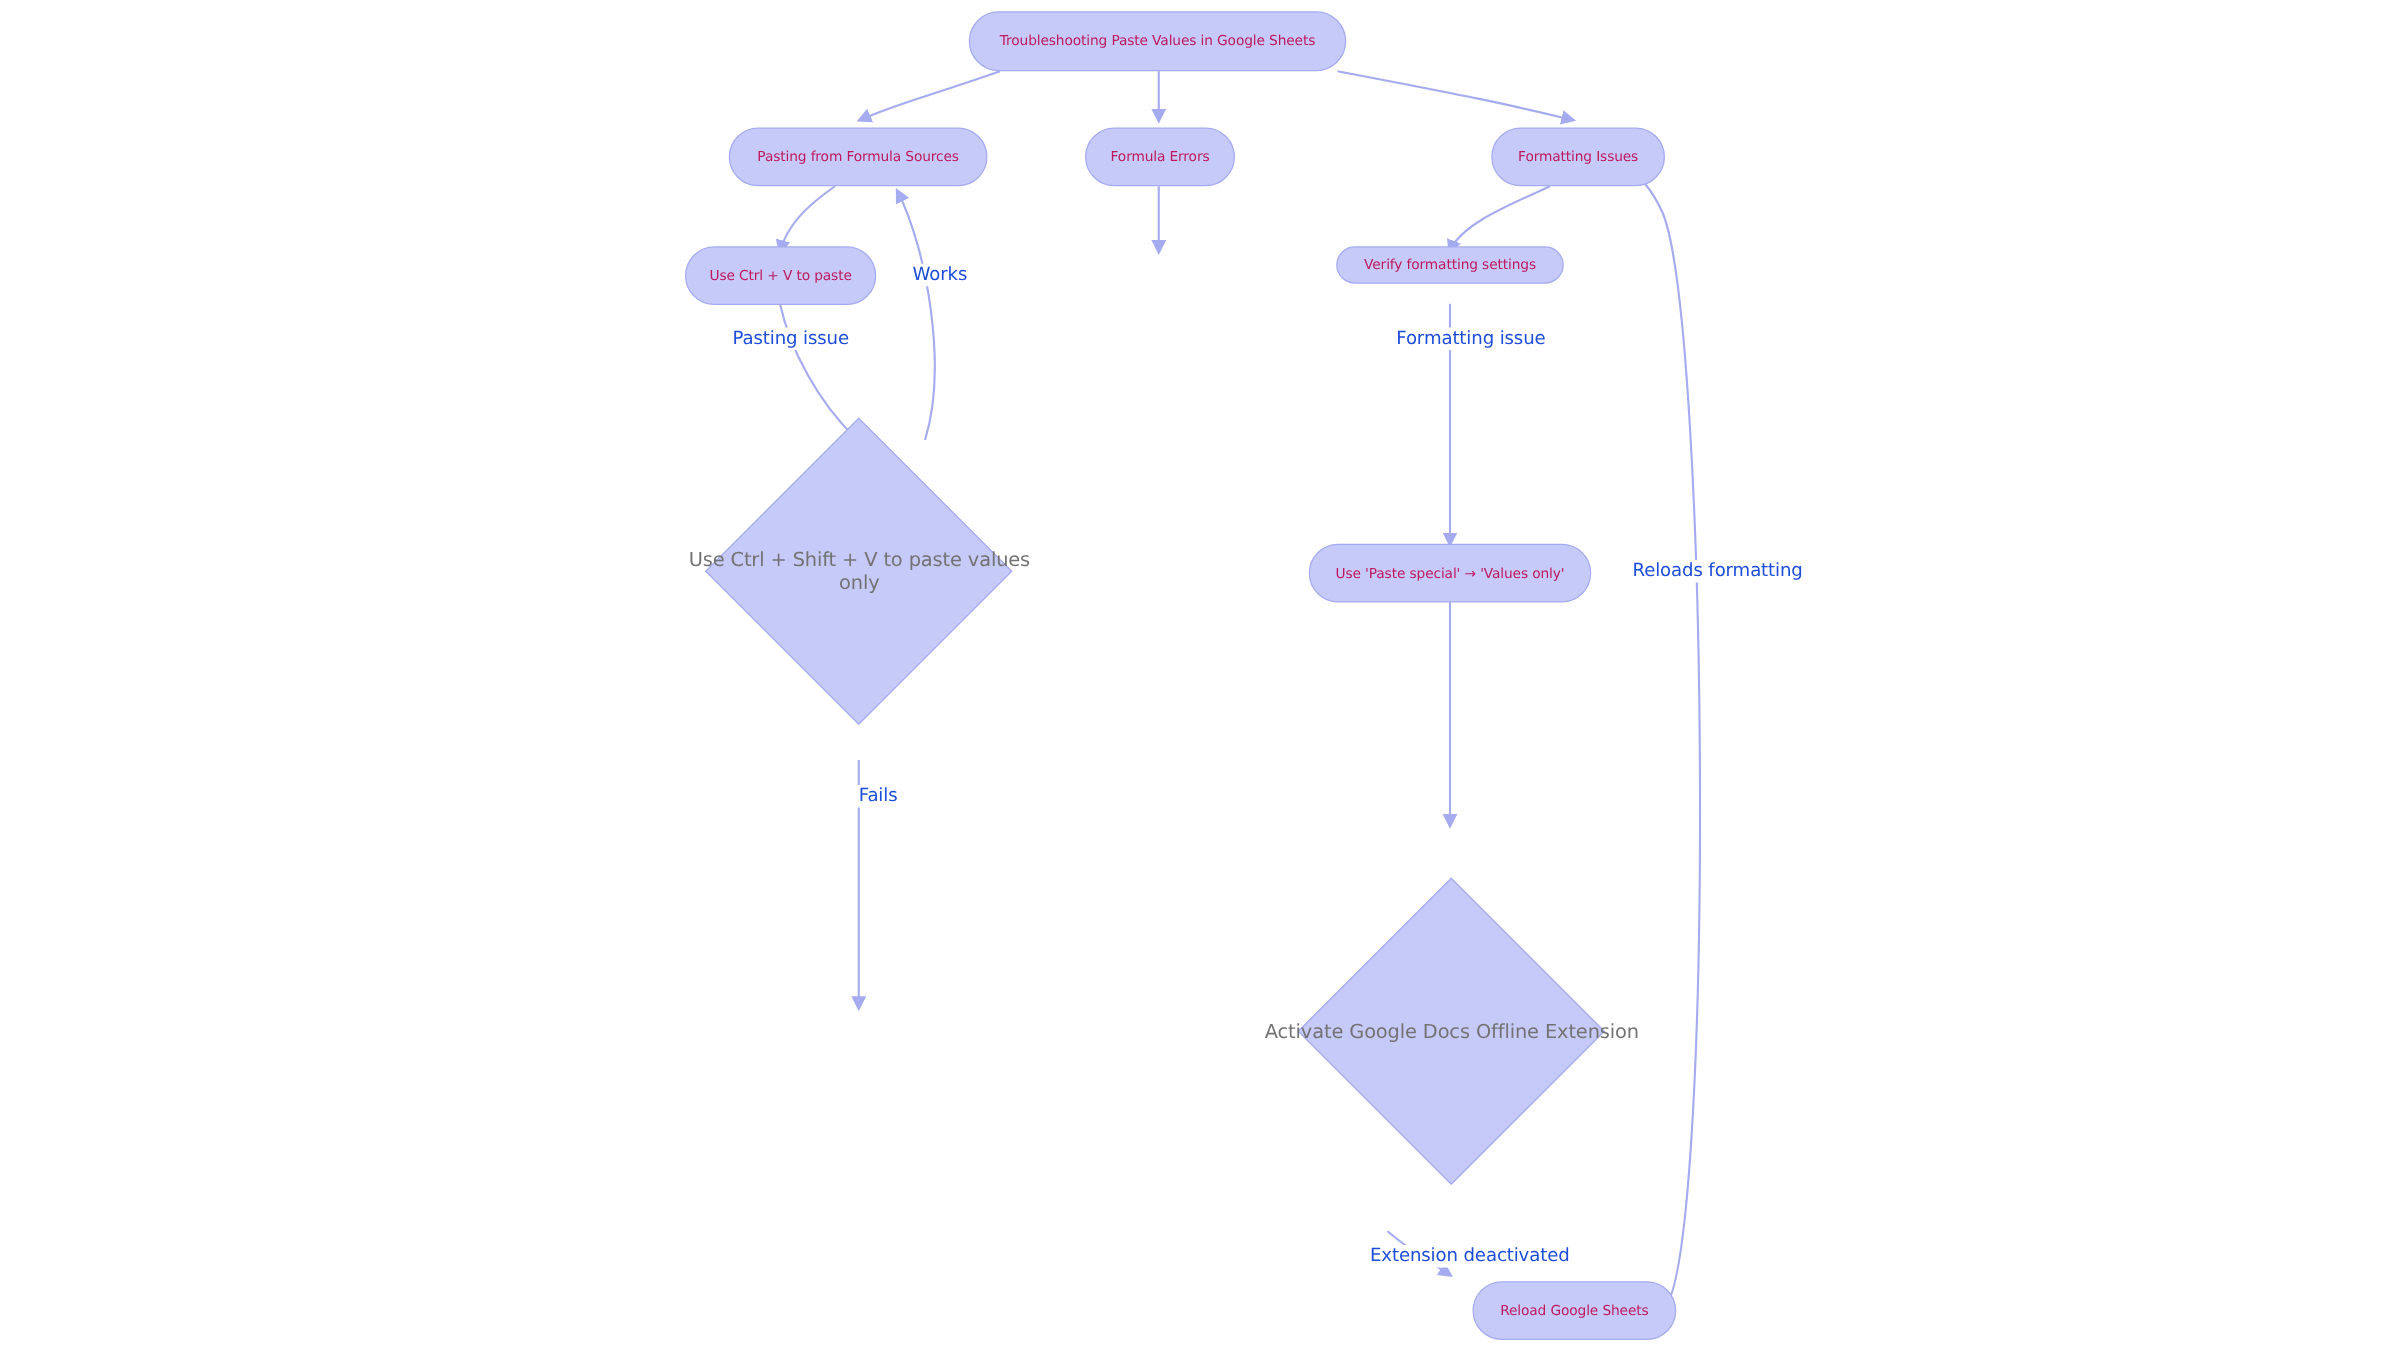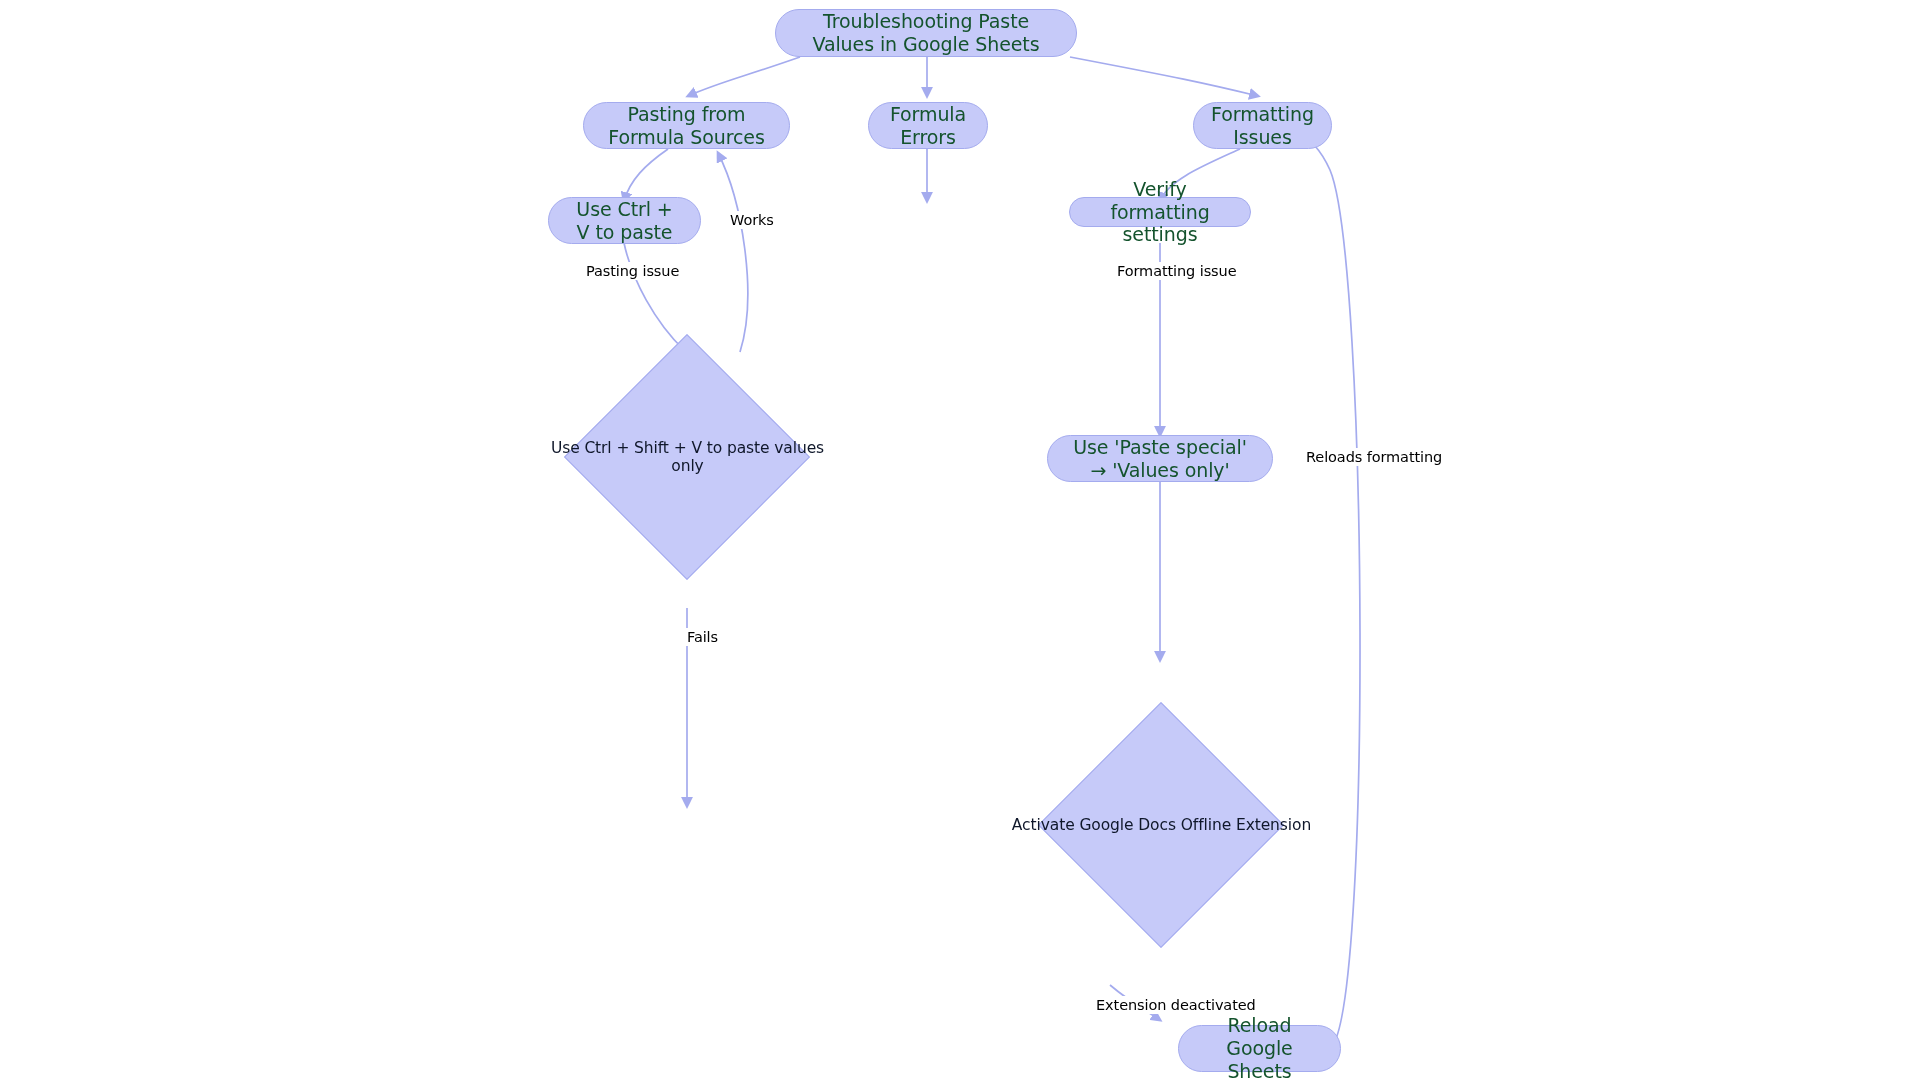--- a/index.html
+++ b/index.html
@@ -26,22 +26,22 @@
     width: 1920px;
     height: 1083px;
   }
   .node {
     position: absolute;
     box-sizing: border-box;
     display: flex;
     align-items: center;
     justify-content: center;
     text-align: center;
-    color: #14532d;
-    font-size: 19px;
+    color: #be185d;
+    font-size: 11px;
     letter-spacing: -0.1px;
     line-height: 1.2;
     z-index: 3;
   }
   .node.rounded {
     background: #c6caf9;
     border: 1.1px solid #a4abee;
     border-radius: 999px;
     padding: 0 18px;
   }
@@ -63,28 +63,28 @@
   .diamond-label {
     position: absolute;
     left: 0;
     top: 0;
     width: 100%;
     height: 100%;
     display: flex;
     align-items: center;
     justify-content: center;
     text-align: center;
-    color: #0f172a;
+    color: #737373;
     font-size: 15.5px;
     letter-spacing: -0.1px;
     z-index: 3;
   }
   .edge-label {
     position: absolute;
-    color: #000000;
+    color: #1d4ed8;
     font-size: 14.5px;
     letter-spacing: -0.1px;
     white-space: nowrap;
     background: #ffffff;
     padding: 1px 3px;
     z-index: 4;
   }
 </style>
 </head>
 <body>

